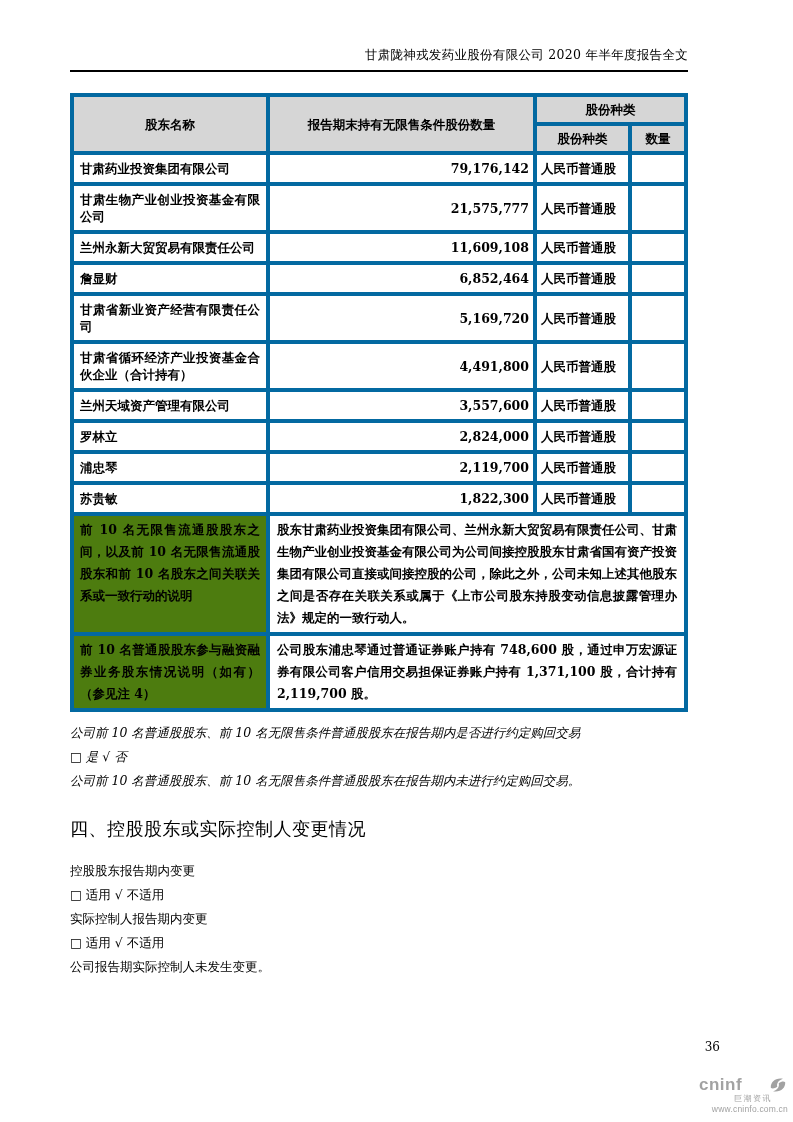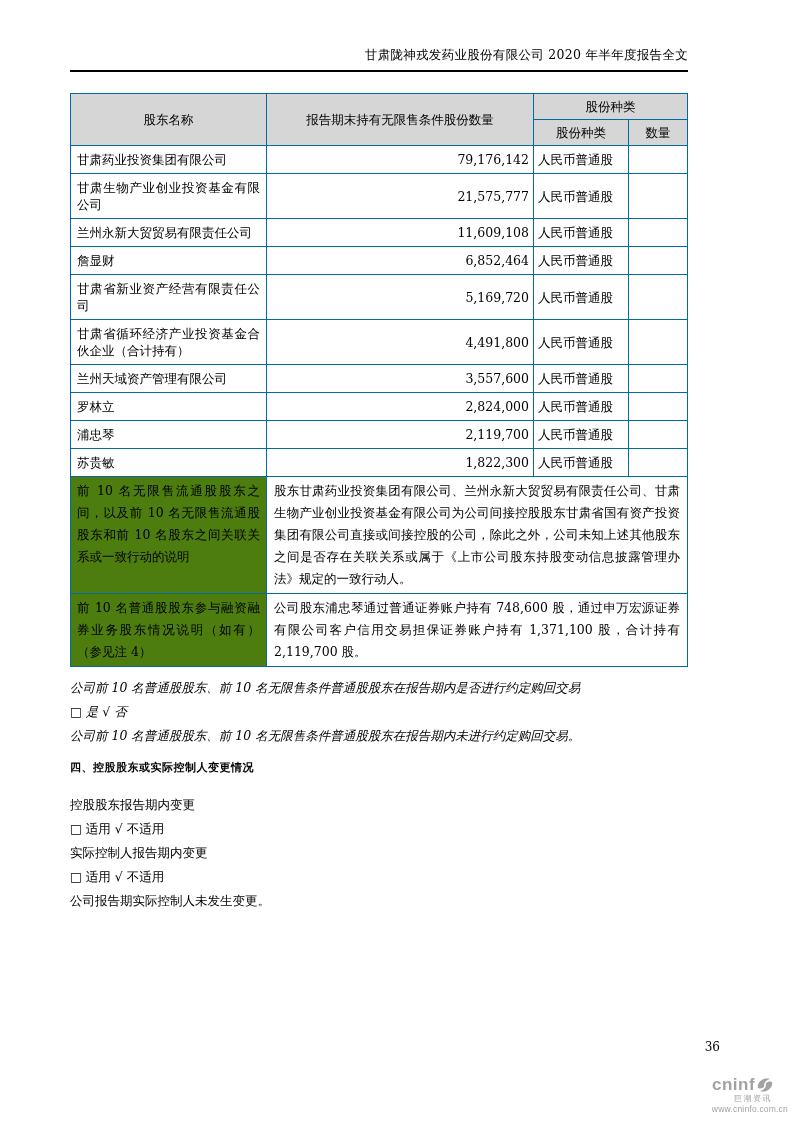--- a/index.html
+++ b/index.html
@@ -27,22 +27,22 @@
     letter-spacing: 0.3px;
   }
   table.shareholder-table {
     border-collapse: collapse;
     width: 100%;
     table-layout: fixed;
     margin-top: 21px;
     font-size: 12.5px;
   }
   .shareholder-table th, .shareholder-table td {
-    border: 1px solid #0369a1;
-    font-weight: normal;
+    border: 4px solid #0369a1;
+    font-weight: bold;
     vertical-align: middle;
   }
   .shareholder-table thead th {
     background: #d6d6d6;
     text-align: center;
     padding: 4px 3px;
     height: 17px;
     line-height: 17px;
   }
   td.cell-name {
@@ -76,44 +76,44 @@
     line-height: 22px;
   }
   p.body-line {
     font-size: 12.5px;
     line-height: 24px;
     margin: 0;
   }
   .after-table { margin-top: 9px; font-style: italic; }
   h2.section-title {
     font-family: "Liberation Sans", sans-serif;
-    font-size: 11px;
-    font-weight: bold;
-    margin: 12px 0 0 0;
+    font-size: 18px;
+    font-weight: normal;
+    margin: 24px 0 0 0;
     letter-spacing: 0.5px;
   }
   .section-body { margin-top: 18px; }
   .page-number {
     position: absolute;
     top: 1040px;
     right: 73px;
     font-size: 12px;
   }
   .cninfo-logo {
     position: absolute;
     right: 4px;
     top: 1076px;
     width: 90px;
     color: #a2a2a2;
     font-family: "Liberation Sans", sans-serif;
   }
   .logo-row {
     display: flex;
     align-items: center;
-    justify-content: center;
+    justify-content: space-between;
     gap: 1px;
     padding-right: 2px;
   }
   .logo-brand {
     font-size: 17px;
     font-weight: bold;
     letter-spacing: 0.5px;
     color: #a2a2a2;
     line-height: 18px;
   }

